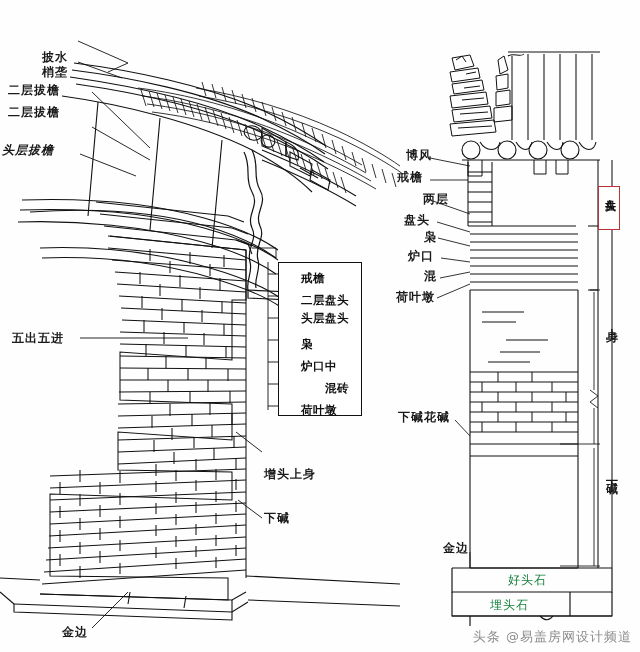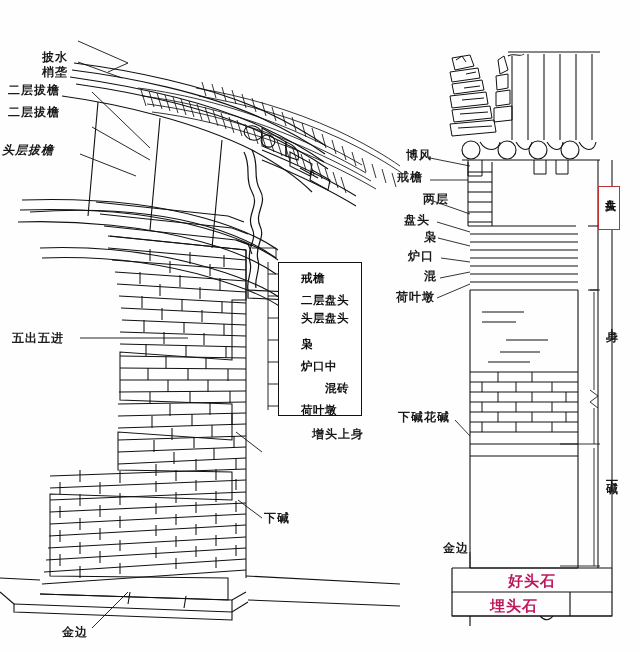--- a/index.html
+++ b/index.html
@@ -75,23 +75,23 @@
     text-orientation: upright;
     font-family: "DejaVu Sans", sans-serif;
     font-size: 11px;
     font-weight: 700;
     color: #111;
     letter-spacing: 1px;
   }
   .stone-label {
     position: absolute;
     font-family: "DejaVu Sans", sans-serif;
-    font-size: 15px;
-    font-weight: 700;
-    color: #be185d;
+    font-size: 12px;
+    font-weight: 400;
+    color: #15803d;
     letter-spacing: 1px;
   }
   .watermark {
     position: absolute;
     right: 8px;
     bottom: 6px;
     font-family: "DejaVu Sans", sans-serif;
     font-size: 13px;
     color: #8d8d8d;
     letter-spacing: 1px;
@@ -554,21 +554,21 @@
     </g>
   </svg>
 
   <div>
     <div class="lbl" style="left:42px; top:30px;margin-top:36px;">梢垄</div>
     <div class="lbl" style="left:42px; top:51px;">披水</div>
     <div class="lbl" style="left:8px; top:84px;">二层拔檐</div>
     <div class="lbl" style="left:8px; top:106px;">二层拔檐</div>
     <div class="lbl" style="left:2px; top:144px;font-style:italic;">头层拔檐</div>
     <div class="lbl" style="left:12px; top:332px;">五出五进</div>
-    <div class="lbl" style="left:264px; top:428px;margin-left:48px;">增头上身</div>
+    <div class="lbl" style="left:264px; top:468px;">增头上身</div>
     <div class="lbl" style="left:264px; top:512px;">下碱</div>
     <div class="lbl" style="left:62px; top:626px;">金边</div>
   </div>
 
   <div class="legend-box">
     <div class="legend-item" style="top:8px;">戒檐</div>
     <div class="legend-item" style="top:30px;">二层盘头</div>
     <div class="legend-item" style="top:48px;">头层盘头</div>
     <div class="legend-item" style="top:74px;">枭</div>
     <div class="legend-item" style="top:96px;">炉口中</div>
@@ -592,14 +592,15 @@
   <div class="lbl vert" style="left:606px; top:318px;">上身</div>
   <div class="lbl vert" style="left:606px; top:470px;">下碱</div>
 
   <div class="redbox">
     <span>盘头</span>
   </div>
 
   <div class="stone-label" style="left:508px; top:572px;">好头石</div>
   <div class="stone-label" style="left:490px; top:597px;">埋头石</div>
 
+  <div class="watermark">头条 @易盖房网设计频道</div>
 
 </div>
 
 </body></html>

